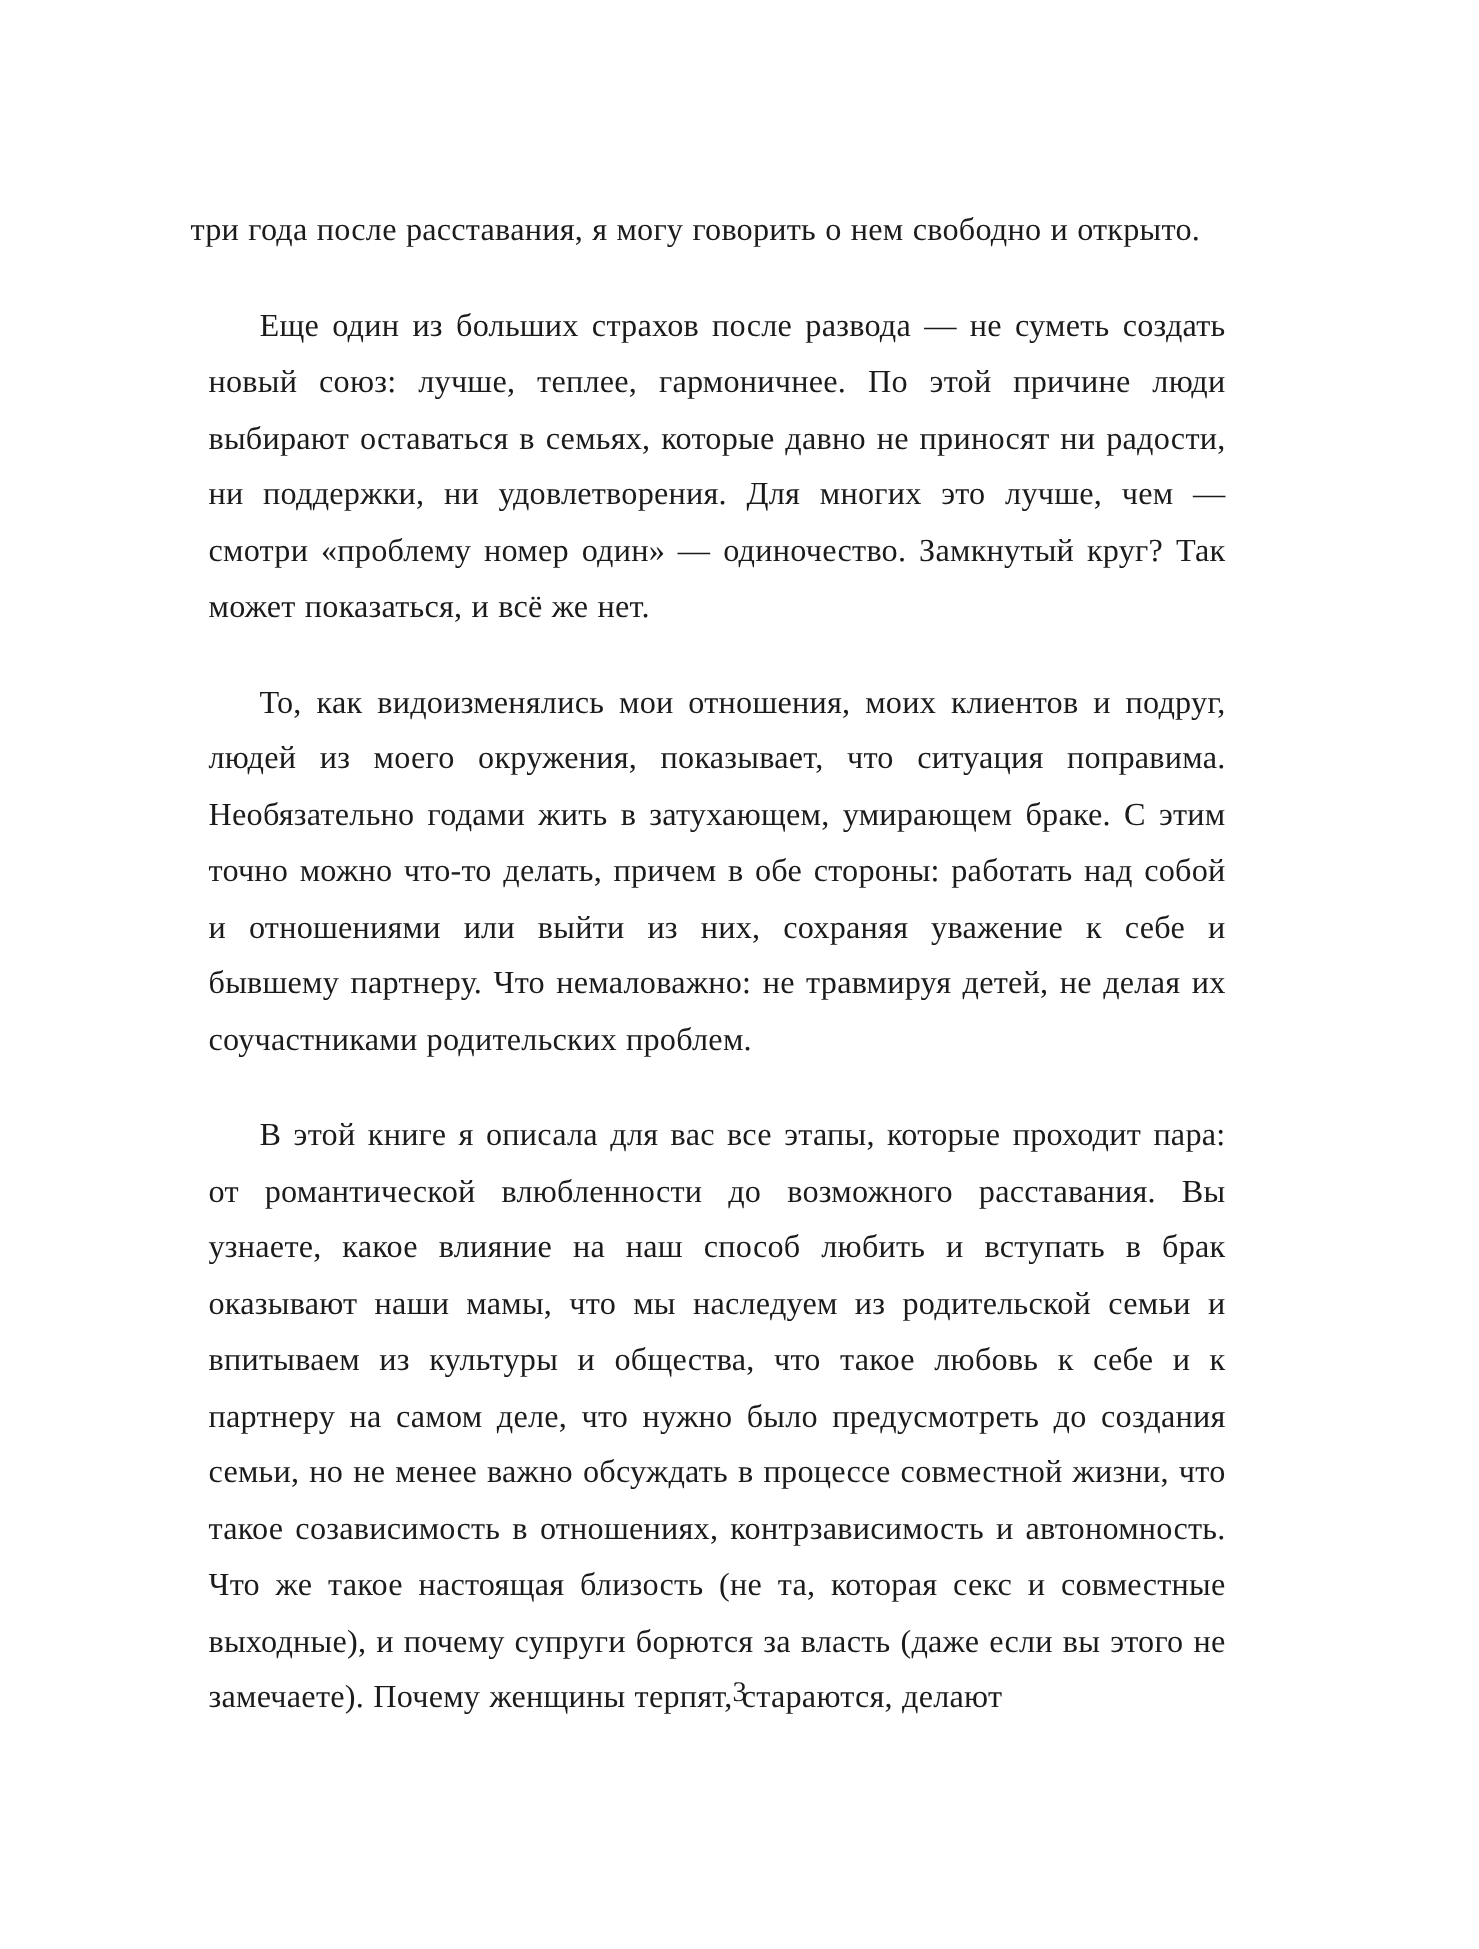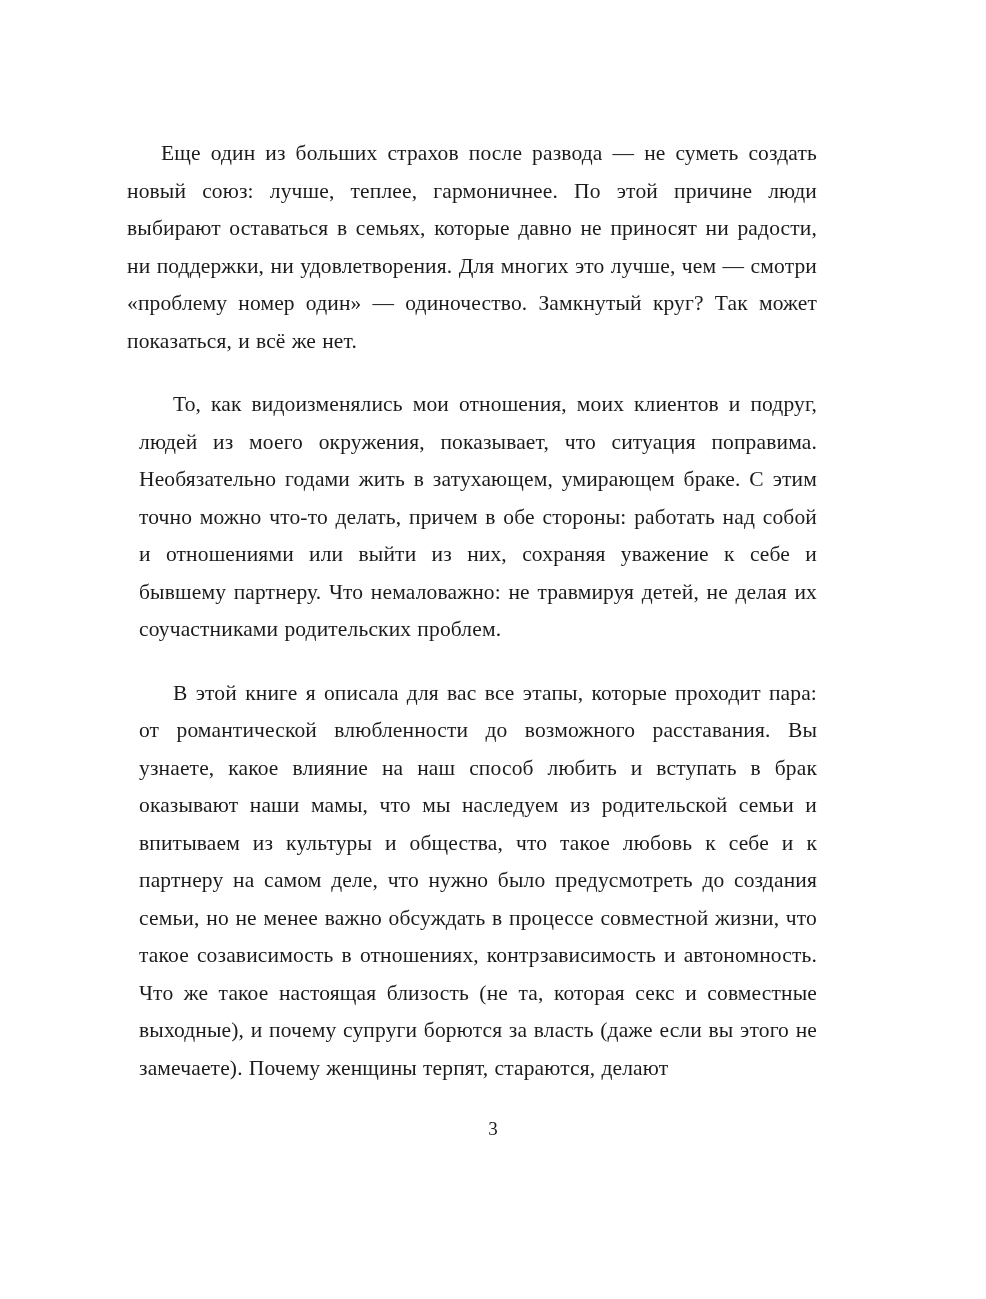--- a/index.html
+++ b/index.html
@@ -53,18 +53,19 @@
   
   p.para {
     word-spacing: 0.6px;
   }
 </style>
 </head>
 <body>
 
 <div class="page">
   <div class="text-block">
+    <p class="para">три года после расставания, я могу говорить о нем свободно и открыто.</p>
     <p class="para indent">Еще один из больших страхов после развода — не суметь создать новый союз: лучше, теплее, гармоничнее. По этой причине люди выбирают оставаться в семьях, которые давно не приносят ни радости, ни поддержки, ни удовлетворения. Для многих это лучше, чем — смотри «проблему номер один» — одиночество. Замкнутый круг? Так может показаться, и всё же нет.</p>
     <p class="para indent">То, как видоизменялись мои отношения, моих клиентов и подруг, людей из моего окружения, показывает, что ситуация поправима. Необязательно годами жить в затухающем, умирающем браке. С этим точно можно что-то делать, причем в обе стороны: работать над собой и отношениями или выйти из них, сохраняя уважение к себе и бывшему партнеру. Что немаловажно: не травмируя детей, не делая их соучастниками родительских проблем.</p>
     <p class="para indent">В этой книге я описала для вас все этапы, которые проходит пара: от романтической влюбленности до возможного расставания. Вы узнаете, какое влияние на наш способ любить и вступать в брак оказывают наши мамы, что мы наследуем из родительской семьи и впитываем из культуры и общества, что такое любовь к себе и к партнеру на самом деле, что нужно было предусмотреть до создания семьи, но не менее важно обсуждать в процессе совместной жизни, что такое созависимость в отношениях, контрзависимость и автономность. Что же такое настоящая близость (не та, которая секс и совместные выходные), и почему супруги борются за власть (даже если вы этого не замечаете). Почему женщины терпят, стараются, делают</p>
   </div>
   <div class="folio">3</div>
 </div>
 
 </body></html>

